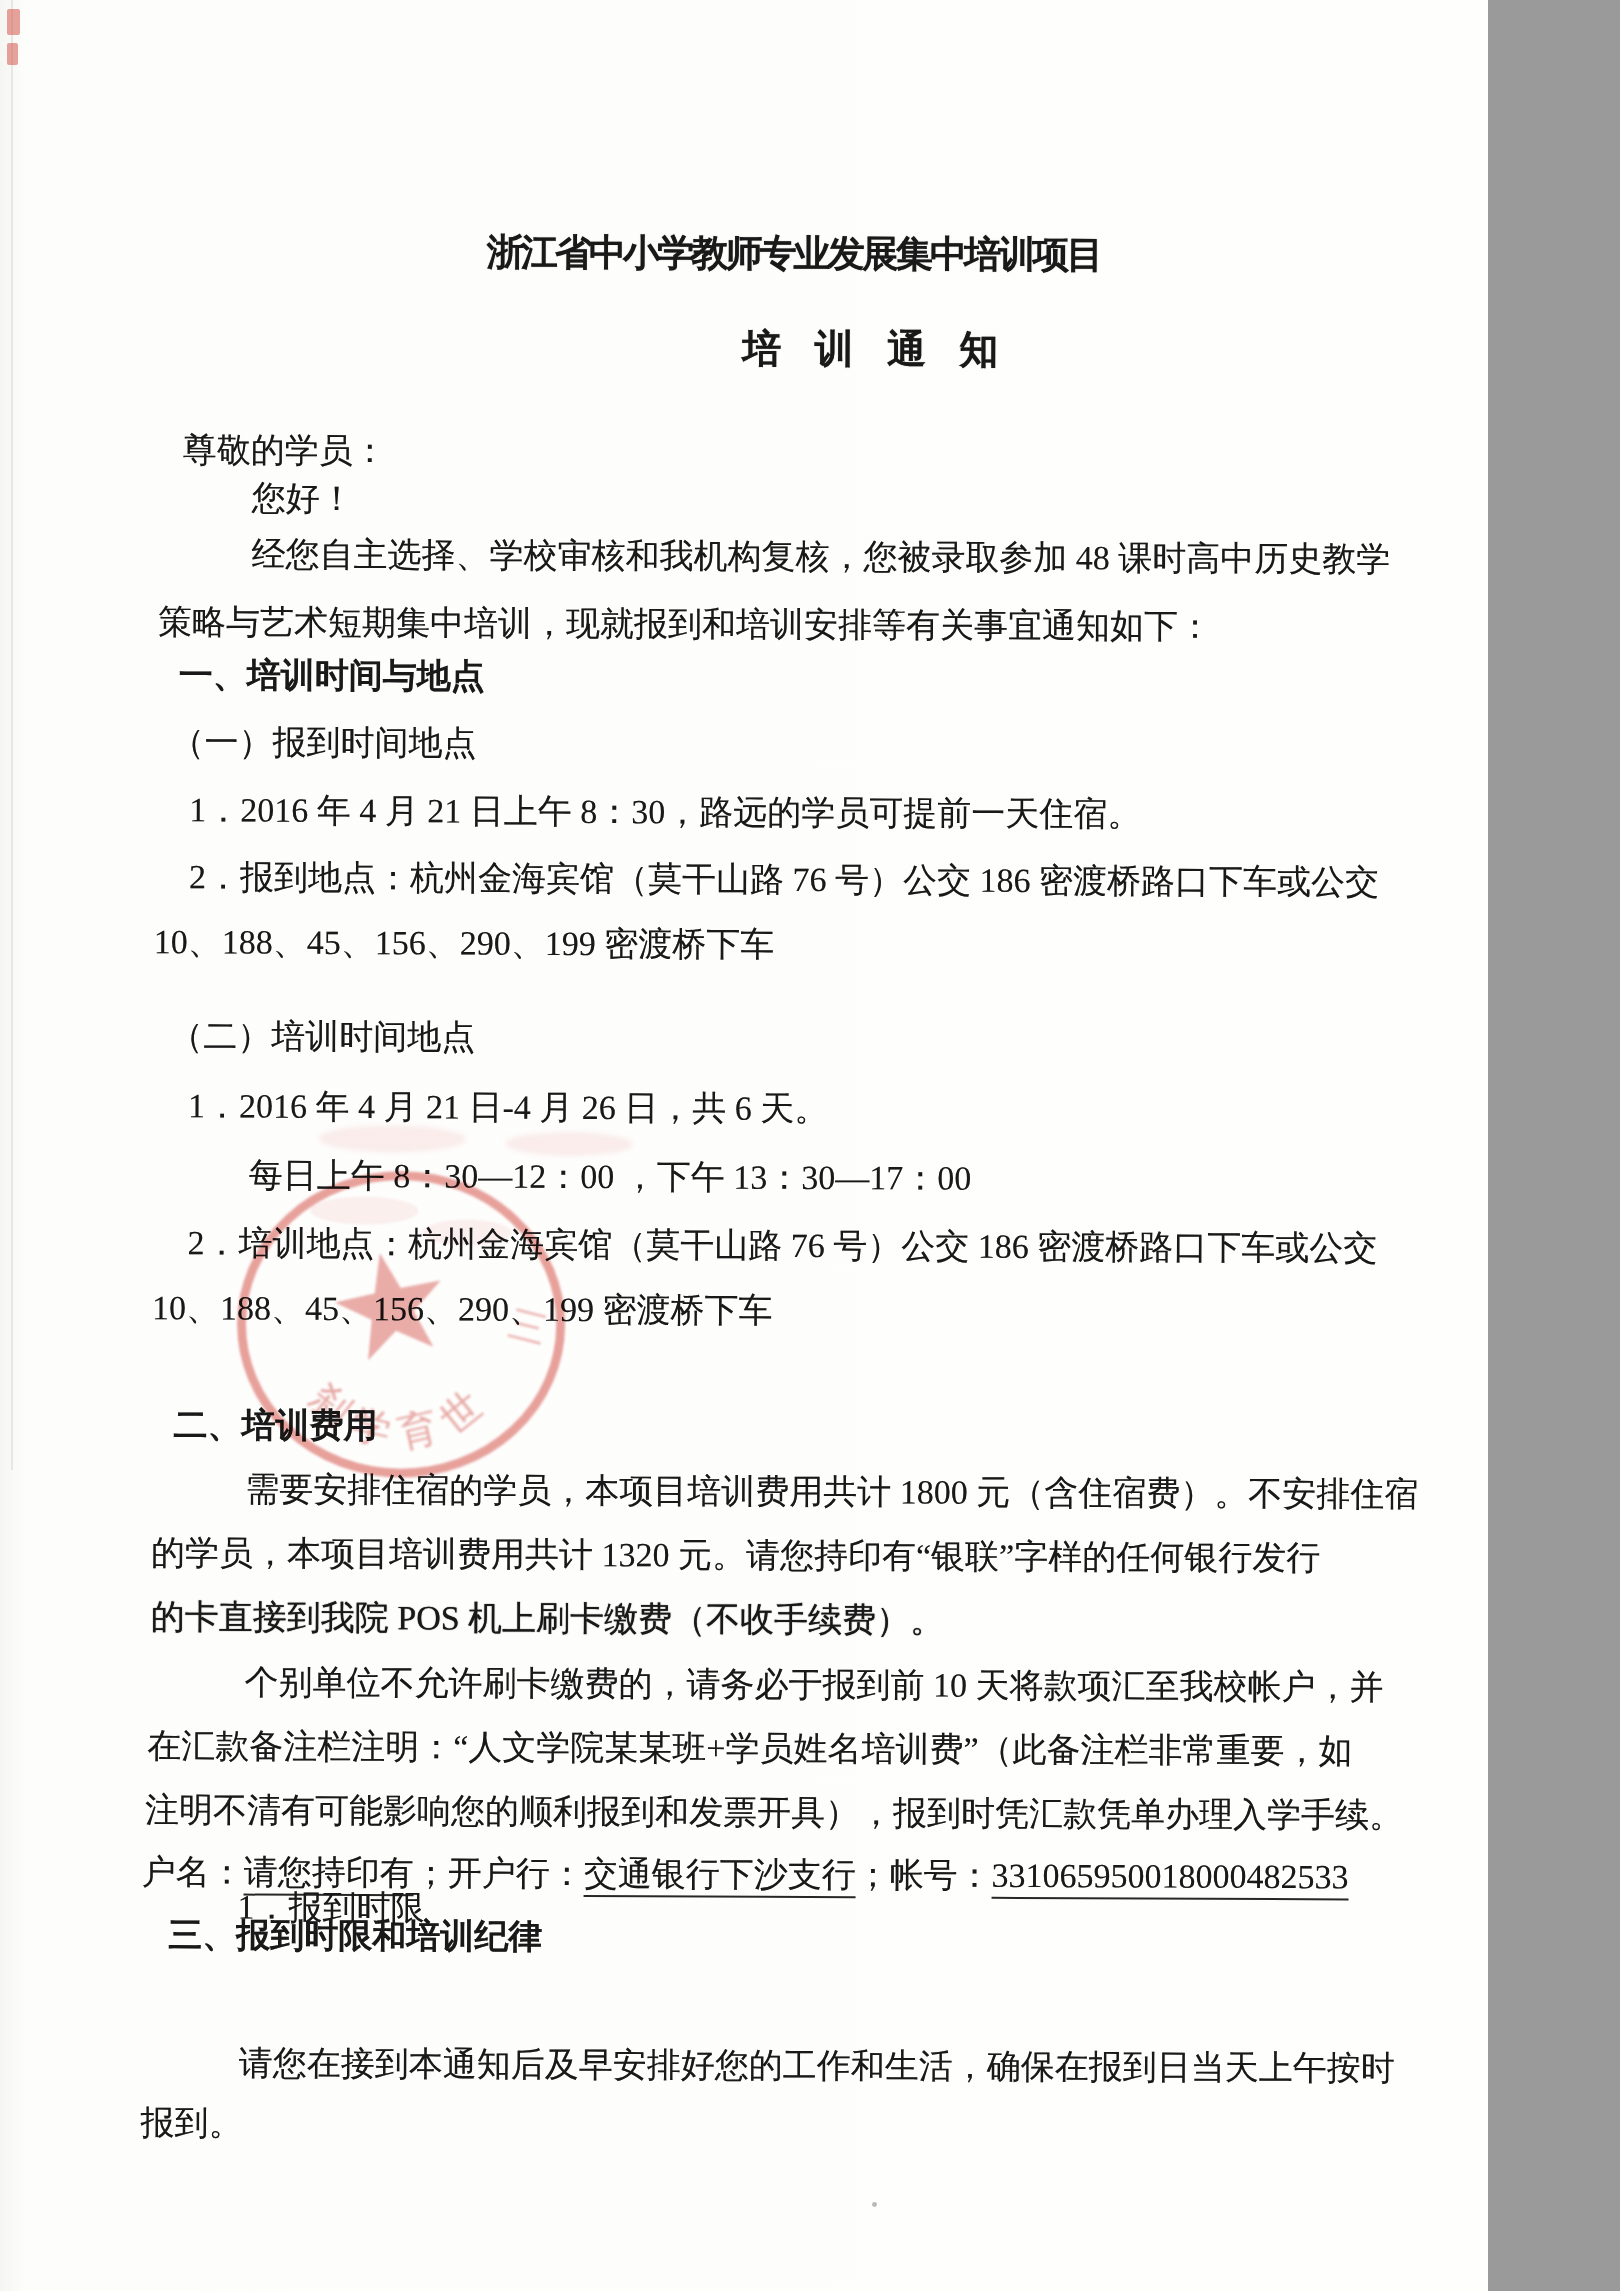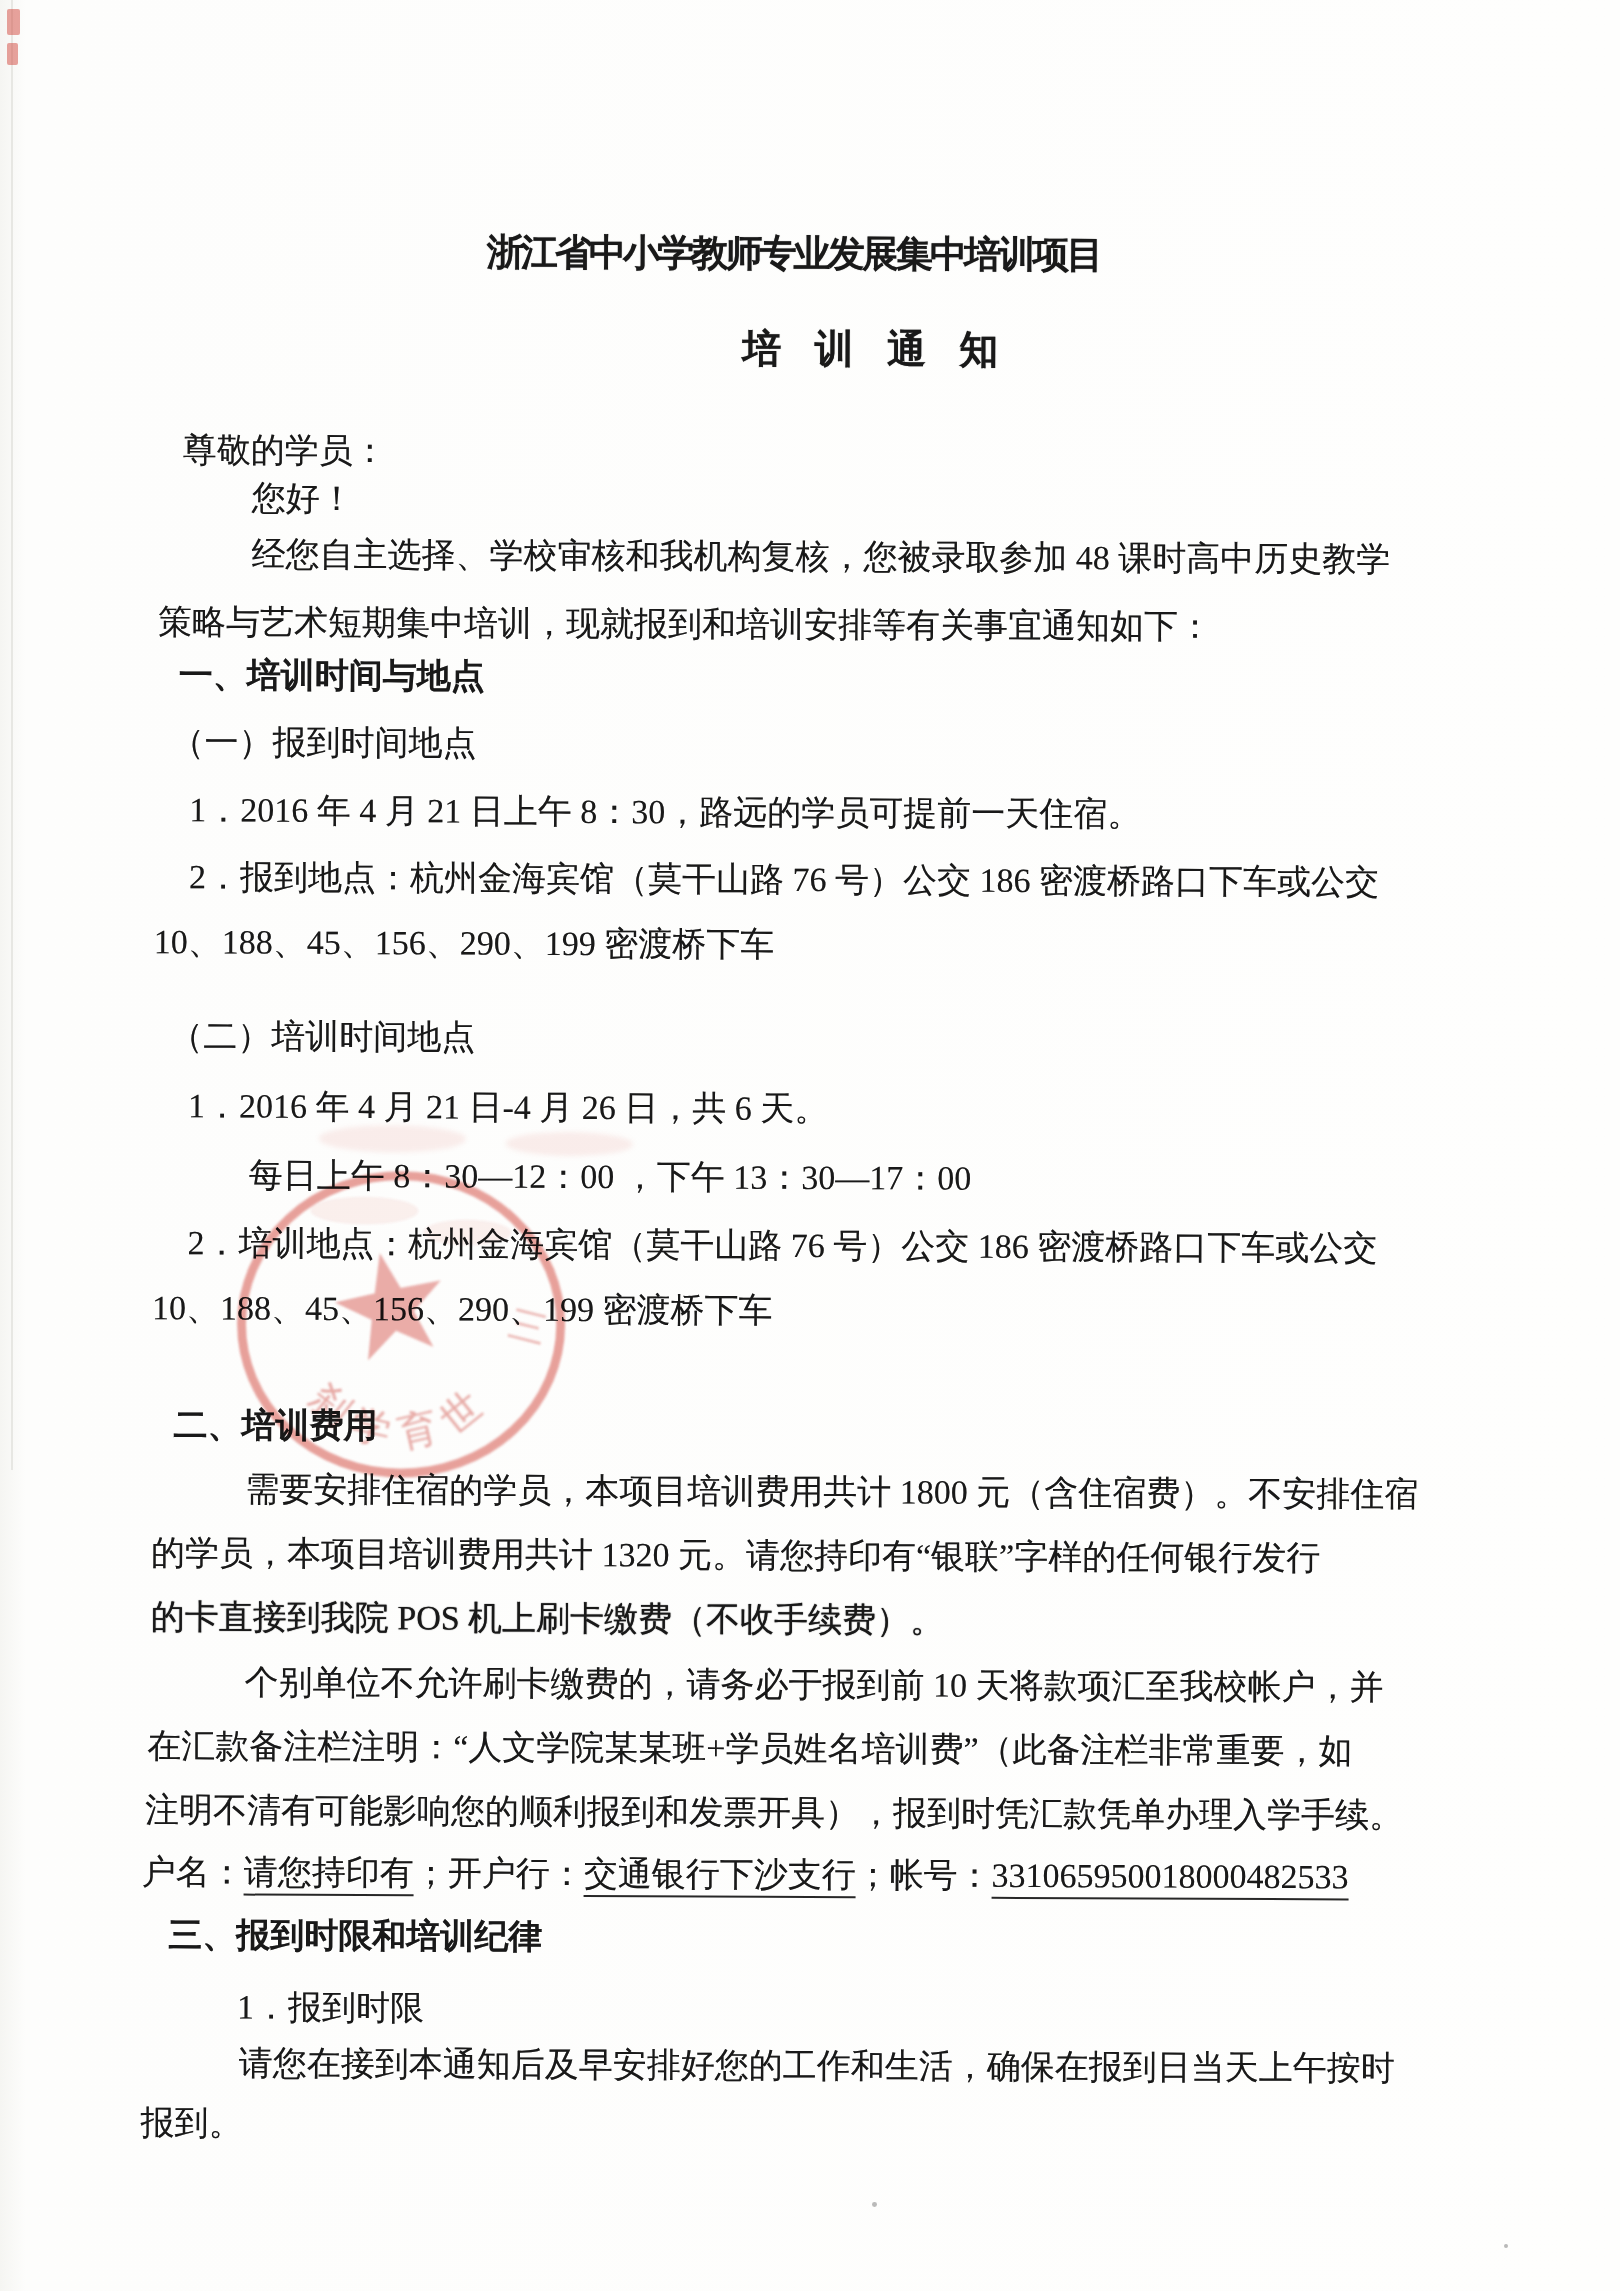--- a/index.html
+++ b/index.html
@@ -1,18 +1,18 @@
 <!DOCTYPE html>
 <html><head>
 <meta charset="utf-8">
 <style>
   html,body{margin:0;padding:0;background:#9a9a9a;}
   .page{
     position:relative;
-    width:1620px;height:2292px;
+    width:1488px;height:2292px;
     background:linear-gradient(90deg,#f5f5f2 0px,#fdfdfc 25.5px,#fefefd 100%);
     overflow:hidden;
     font-family:"Liberation Serif","DejaVu Serif",serif;
     color:#191919;
   }
   .scan-edge{position:absolute;left:10.8px;top:0;width:2px;height:1470px;background:#e7e7e3;}
   .red-mark{position:absolute;background:rgba(210,72,62,.5);border-radius:2px;filter:blur(0.6px);}
   .speck{position:absolute;background:rgba(60,60,60,.35);border-radius:50%;}
   .content{
     position:absolute;left:0;top:0;width:100%;height:100%;
@@ -72,21 +72,21 @@
     <div class="ln sb" style="left:157px;top:1600px;">的卡直接到我院 POS 机上刷卡缴费（不收手续费）。</div>
     <div class="ln" style="left:251px;top:1665px;">个别单位不允许刷卡缴费的，请务必于报到前 10 天将款项汇至我校帐户，并</div>
     <div class="ln" style="left:154px;top:1729px;">在汇款备注栏注明：“人文学院某某班+学员姓名培训费”（此备注栏非常重要，如</div>
     <div class="ln" style="left:152px;top:1793px;">注明不清有可能影响您的顺利报到和发票开具），报到时凭汇款凭单办理入学手续。</div>
 
     <div class="ln" style="left:149px;top:1855px;">
       <span>户名：</span><span class="u">请您持印有</span><span>；开户行：</span><span class="u">交通银行下沙支行</span><span>；帐号：</span><span class="u">331065950018000482533</span>
     </div>
 
     <div class="ln b" style="left:176px;top:1918px;">三、报到时限和培训纪律</div>
-    <div class="ln" style="left:245px;top:1990px;font-family:Liberation Serif, serif;">1．报到时限</div>
+    <div class="ln" style="left:245px;top:1890px;font-family:Liberation Serif, serif;">1．报到时限</div>
     <div class="ln" style="left:247px;top:2046px;">请您在接到本通知后及早安排好您的工作和生活，确保在报到日当天上午按时</div>
     <div class="ln" style="left:149px;top:2106px;">报到。</div>
 
     <div class="ghost" style="left:323px;top:1127px;width:147px;height:27.4px;"></div>
     <div class="ghost" style="left:510px;top:1133px;width:127px;height:23.5px;"></div>
 
     <svg class="stamp" width="372" height="372" viewBox="0 0 380 380" style="left:222px;top:1144px;">
       <defs>
         <filter id="sblur" x="-10%" y="-10%" width="120%" height="120%">
           <feGaussianBlur stdDeviation="1.1"></feGaussianBlur>

